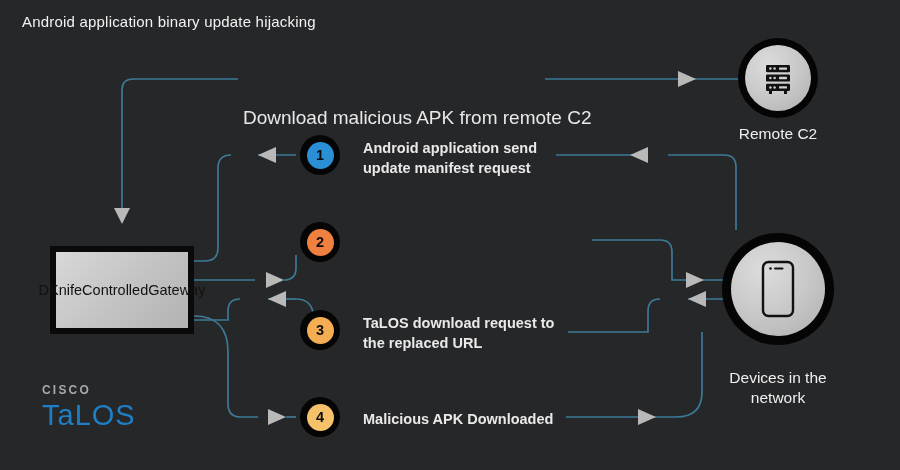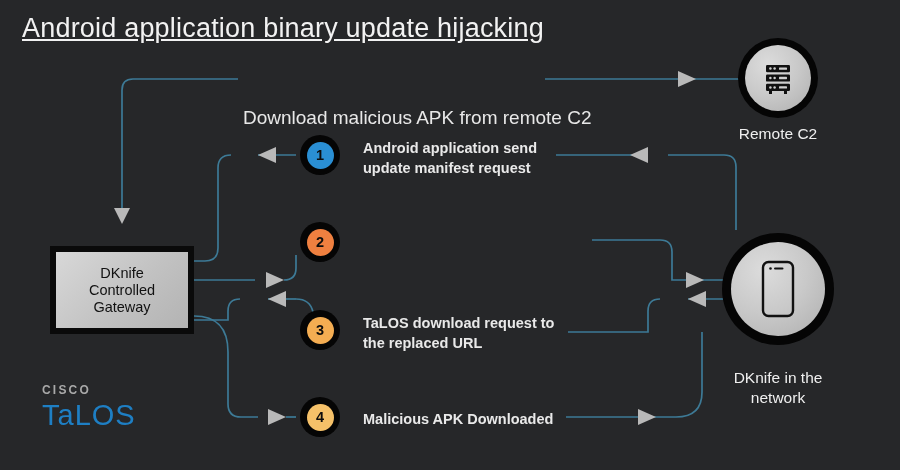--- a/index.html
+++ b/index.html
@@ -16,25 +16,24 @@
     font-family: "Liberation Sans", sans-serif;
   }
   #wires {
     position: absolute;
     left: 0; top: 0;
     width: 900px; height: 470px;
   }
   .title {
     position: absolute;
     left: 22px; top: 13px;
-    font-size: 27px;
+    font-size: 15px;
     color: #f2f2f2;
     letter-spacing: 0.2px;
     white-space: nowrap;
-    text-decoration: underline;
   }
   .wire-label {
     position: absolute;
     font-size: 19px;
     color: #e8e8e8;
     white-space: nowrap;
     margin-top: 36px;
   }
   
   .gateway {
@@ -42,21 +41,21 @@
     left: 50px; top: 246px;
     width: 144px; height: 88px;
     background: #0a0a0a;
     padding: 6px;
     box-sizing: border-box;
   }
   .gateway-inner {
     width: 100%; height: 100%;
     background: linear-gradient(135deg, #d8d8d8 0%, #c2c2c2 55%, #b3b3b3 100%);
     display: flex;
-    flex-direction: column;
+    flex-direction: row;
     align-items: center;
     justify-content: center;
     box-sizing: border-box;
   }
   .gateway-inner span {
     font-size: 14.5px;
     color: #111;
     line-height: 17px;
   }
   
@@ -261,21 +260,21 @@
 
   <div class="node" style="left:722px; top:233px; width:112px; height:112px;">
     <div class="node-face" style="width:94px; height:94px;">
       <svg width="46" height="62" viewBox="0 0 46 62">
         <rect x="8" y="4" width="30" height="54" rx="5.5" ry="5.5" fill="none" stroke="#111" stroke-width="2.4"></rect>
         <circle cx="15.5" cy="10.5" r="1.3" fill="#111"></circle>
         <rect x="19" y="9.4" width="9.5" height="2.2" rx="1.1" fill="#111"></rect>
       </svg>
     </div>
   </div>
-  <div class="node-label" style="left:698px; top:368px; width:160px;">DKnife in the
+  <div class="node-label" style="left:698px; top:368px; width:160px;">Devices in the
 network</div>
 
   <div class="talos">
     <div class="talos-cisco">CISCO</div>
     <div class="talos-word" style="color: rgb(30, 127, 196);">TaLOS</div>
   </div>
 
 </div>
 
 </body></html>

